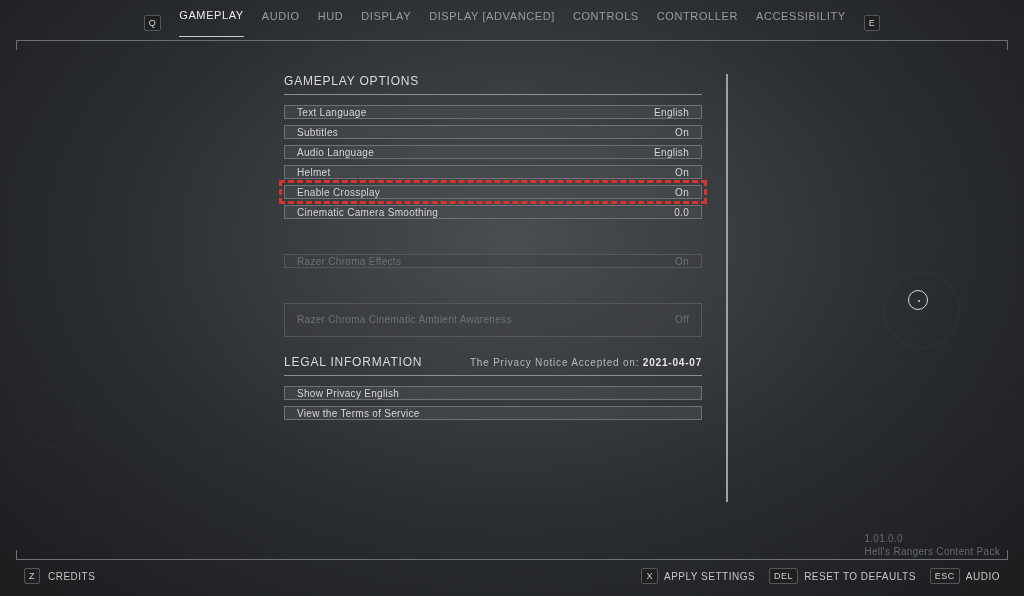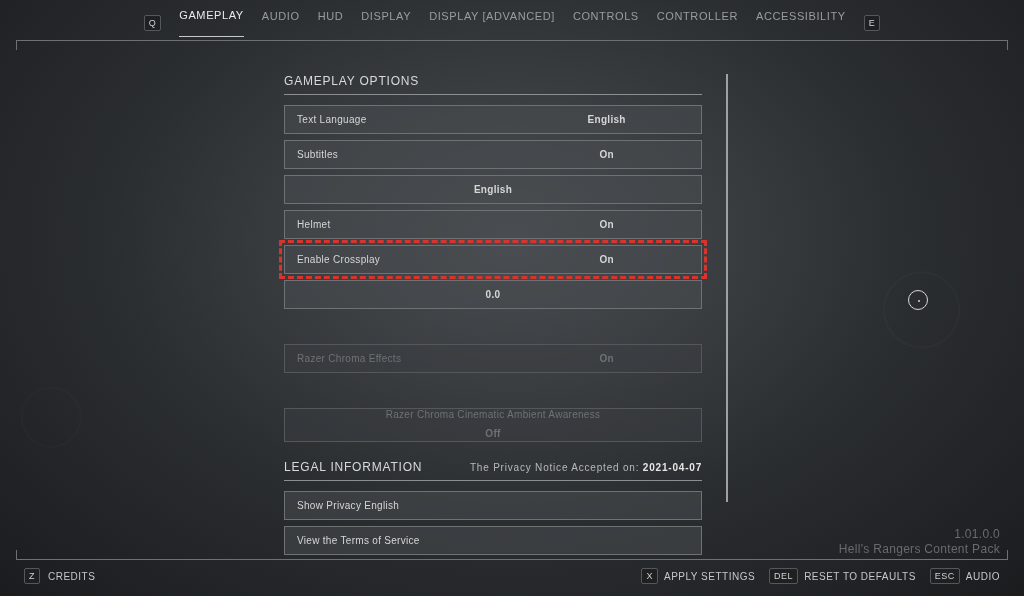--- a/index.html
+++ b/index.html
@@ -58,29 +58,29 @@
   .section-header {
     display: flex; justify-content: space-between; align-items: baseline;
     color: #d8d9db; font-size: 12px; letter-spacing: 0.8px;
     border-bottom: 1px solid #8c8f91; padding-bottom: 6px; margin-bottom: 10px;
   }
   .section-header .right { font-size: 10px; color: #b7b9ba; }
   .section-header .right b { color: #e5e5e5; font-weight: 600; margin-top: 21px; }
 
   .row {
     display: flex; align-items: center;
-    height: 29px; padding: 0 12px; margin-bottom: 6px;
+    height: 14px; padding: 0 12px; margin-bottom: 6px;
     background: rgba(72,76,80,0.55);
     border: 1px solid #6e7275;
     font-size: 10px; color: #d5d6d7;
     cursor: pointer;
   }
   .row .label { flex: 0 0 58%; }
-  .row .value { flex: 1; text-align: center; font-weight: bold; }
-  .row.tall { height: 34px; line-height: 1.15; flex-direction: column; }
+  .row .value { flex: 1; text-align: right; }
+  .row.tall { height: 34px; line-height: 1.15; }
   .row.disabled { color: #6f7274; border-color: #55585a; background: rgba(60,63,66,0.45); cursor: default; margin-top: 35px; }
   .row.link { }
   .row.highlighted {
     position: relative;
     outline: 3px dashed #d9342b;
     outline-offset: 2px;
   }
 
   
   .scroll-track {
@@ -102,22 +102,22 @@
     color: #c6c7c8; font-size: 10px; letter-spacing: 0.5px;
   }
   .bottom-right {
     position: absolute; right: 24px; bottom: 12px;
     display: flex; align-items: center; gap: 14px;
     color: #c6c7c8; font-size: 10px; letter-spacing: 0.5px;
   }
   .bottom-right .grp { display: flex; align-items: center; gap: 6px; cursor: pointer; }
 
   .version {
-    position: absolute; right: 24px; bottom: 38px; text-align: right;
-    color: #686a6c; font-size: 12px; line-height: 1.3;
+    position: absolute; right: 24px; bottom: 38px; text-align: left;
+    color: #686a6c; font-size: 10px; line-height: 1.3;
   }
 </style>
 </head>
 <body>
 
 <div class="bg-hex"></div>
 
 <div class="tabs">
   <span class="key-badge">Q</span>
   <span class="tab active">GAMEPLAY</span>
@@ -141,31 +141,33 @@
 
   <div class="row">
     <span class="label">Text Language</span>
     <span class="value">English</span>
   </div>
   <div class="row">
     <span class="label">Subtitles</span>
     <span class="value">On</span>
   </div>
   <div class="row">
+    <span class="label">Audio Language</span>
     <span class="value">English</span>
   </div>
   <div class="row">
     <span class="label">Helmet</span>
     <span class="value">On</span>
   </div>
   <div class="row highlighted">
     <span class="label">Enable Crossplay</span>
     <span class="value">On</span>
   </div>
   <div class="row">
+    <span class="label">Cinematic Camera Smoothing</span>
     <span class="value">0.0</span>
   </div>
   <div class="row disabled">
     <span class="label">Razer Chroma Effects</span>
     <span class="value">On</span>
   </div>
   <div class="row disabled tall">
     <span class="label">Razer Chroma Cinematic Ambient Awareness</span>
     <span class="value">Off</span>
   </div>

